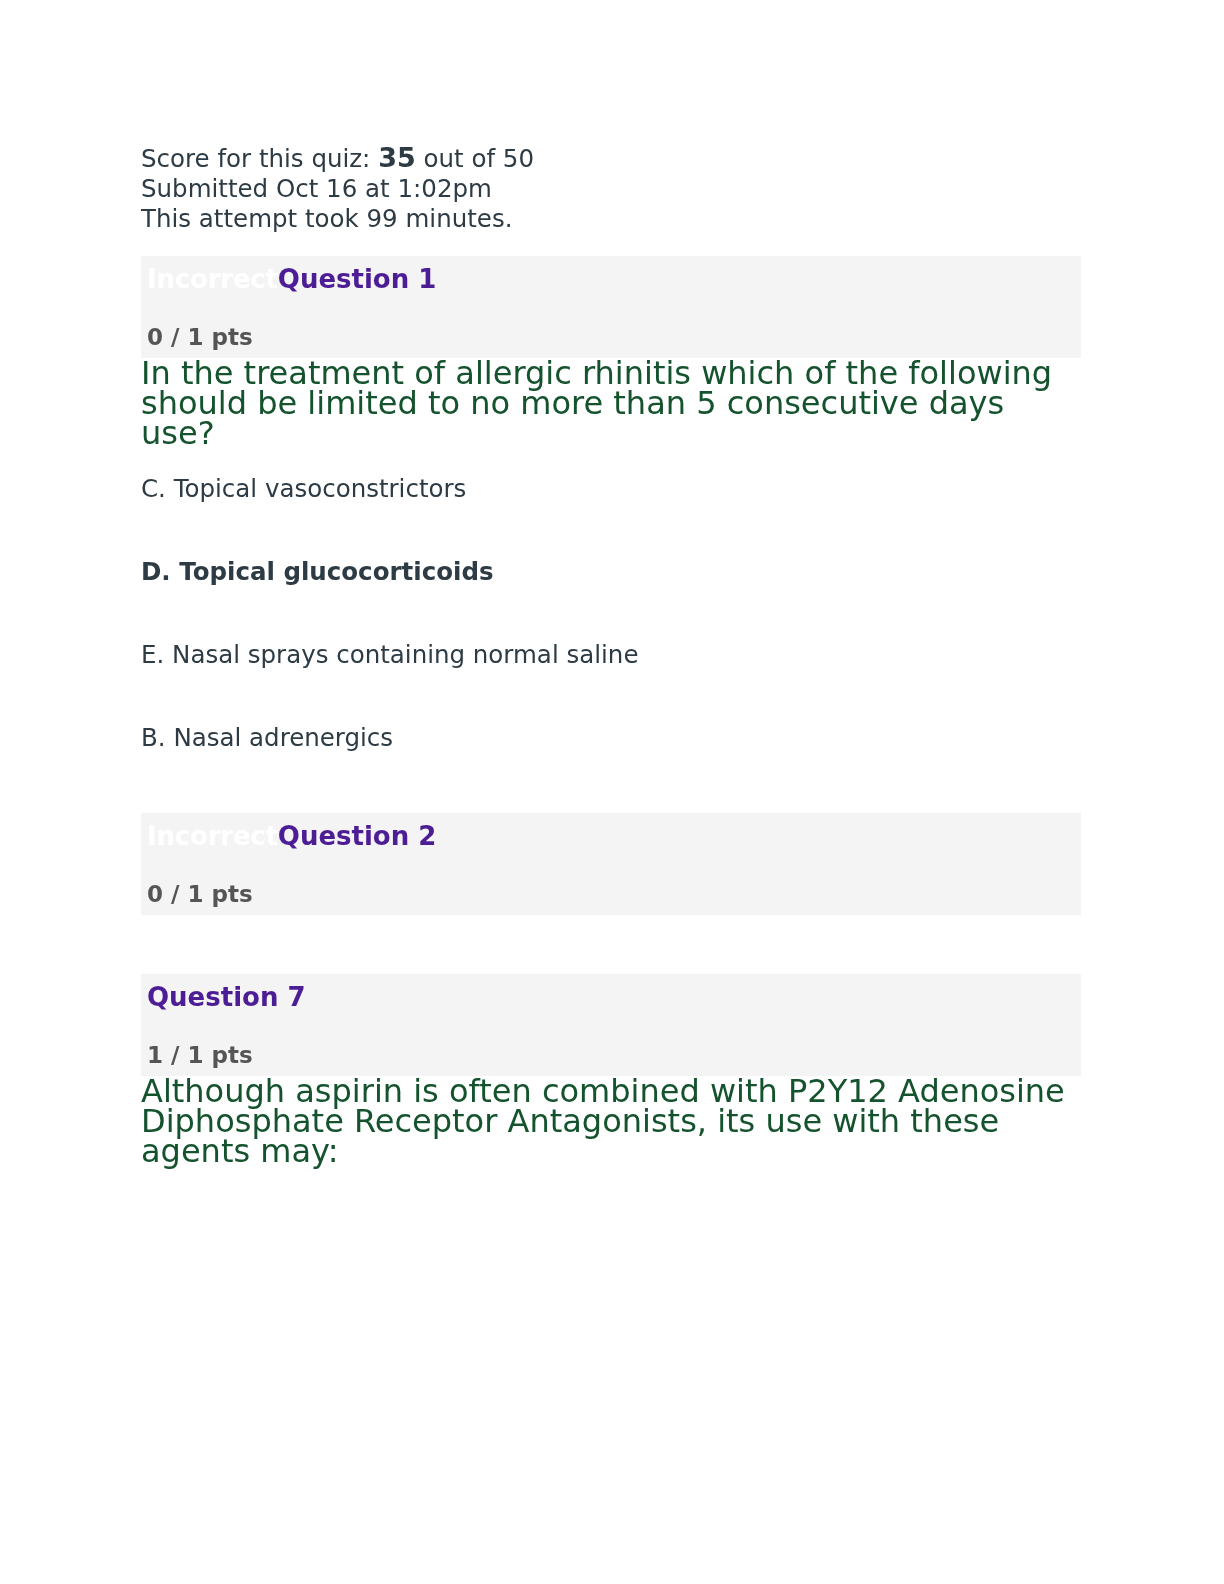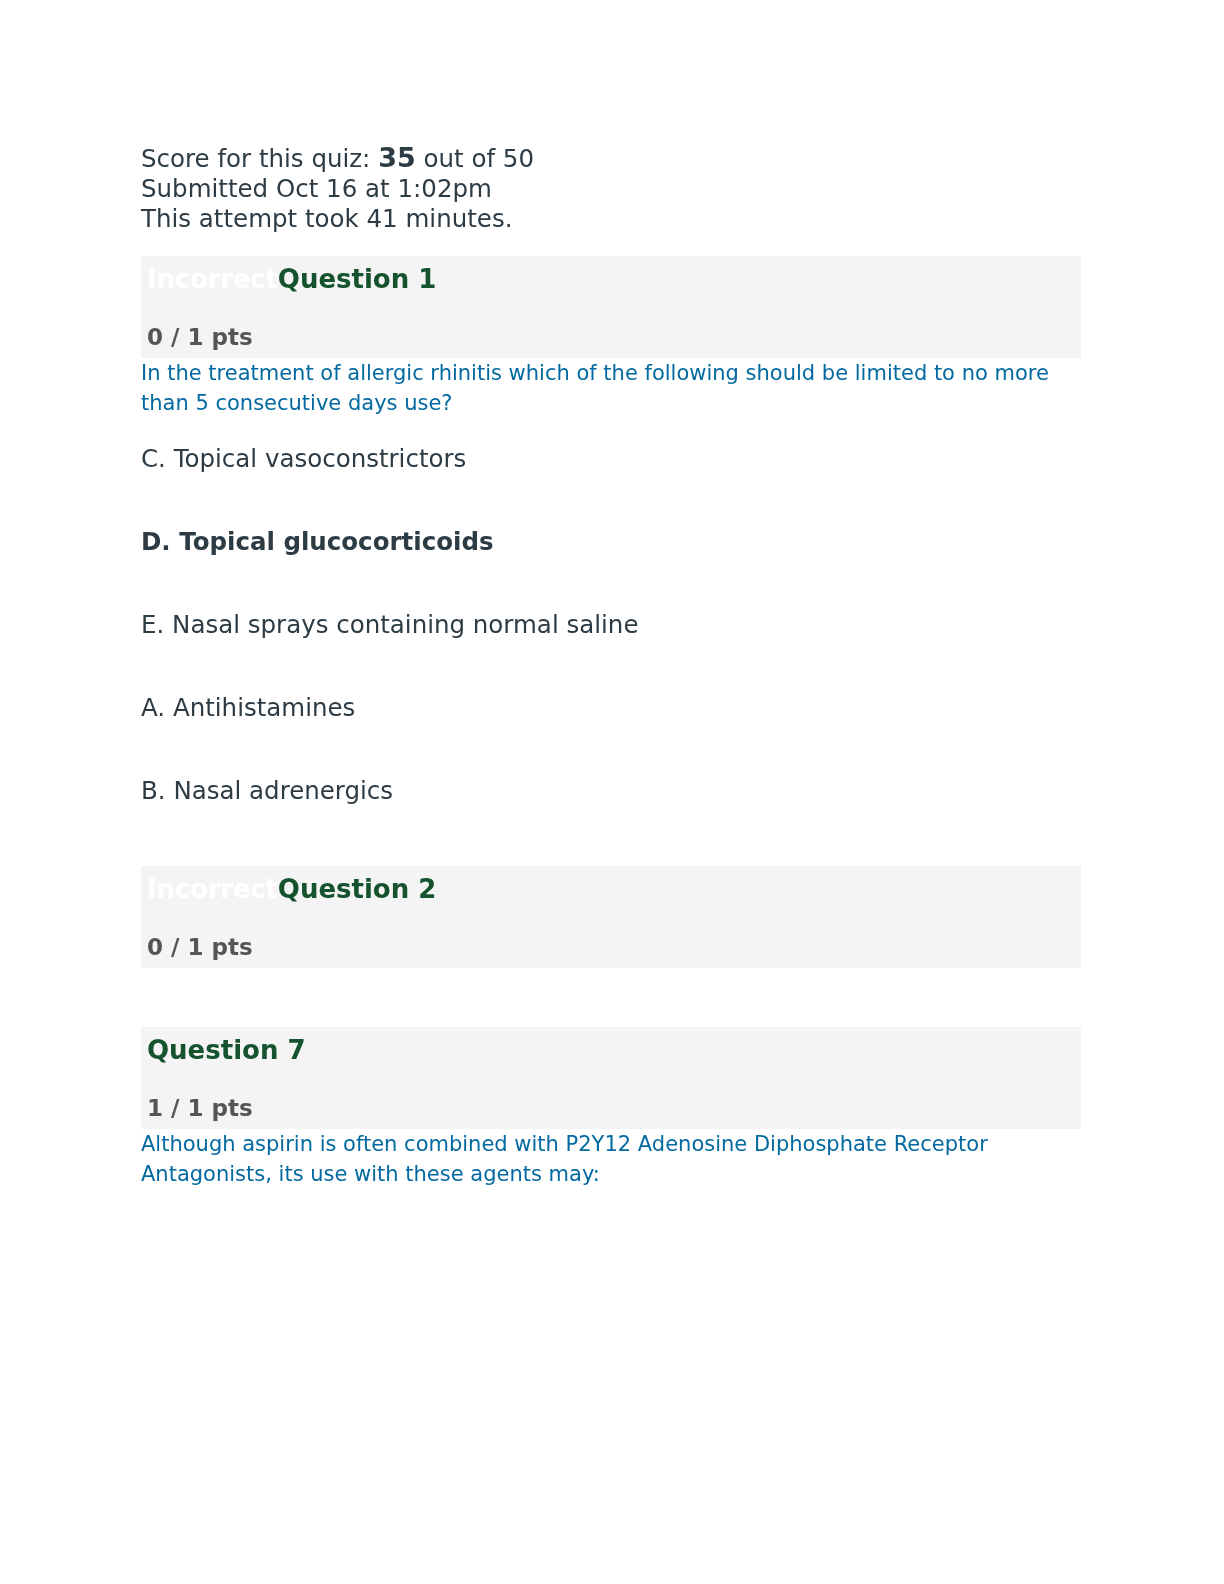--- a/index.html
+++ b/index.html
@@ -57,35 +57,35 @@
   }
   .q-status {
     font-size: 26px;
     font-weight: bold;
     color: #ffffff;
     letter-spacing: -0.2px;
   }
   .q-title {
     font-size: 26px;
     font-weight: bold;
-    color: #14532d;
+    color: #4c1d95;
   }
   .q-points {
     font-size: 23px;
     font-weight: bold;
     color: #555555;
     line-height: 30px;
     padding-bottom: 2px;
     margin-top: 26px;
   }
 
   .q-body {
-    font-size: 21px;
+    font-size: 32px;
     line-height: 30px;
-    color: #0369a1;
+    color: #14532d;
     width: 930px;
     margin-top: 0;
   }
 
   .answers { margin-top: 26px; }
   .answer {
     font-size: 24.5px;
     line-height: 30px;
     color: #2d3b45;
     margin-bottom: 53px;
@@ -98,37 +98,36 @@
 </style>
 </head>
 <body>
 
 <div class="page">
   <div class="content">
 
     <div class="summary">
       <div class="summary-line"><span>Score for this quiz: </span><span class="score-value">35</span><span> out of 50</span></div>
       <div class="summary-line">Submitted Oct 16 at 1:02pm</div>
-      <div class="summary-line">This attempt took 41 minutes.</div>
+      <div class="summary-line">This attempt took 99 minutes.</div>
     </div>
 
     <div class="question">
       <div class="q-header">
         <div class="q-header-top">
           <span class="q-status">Incorrect</span>
           <span class="q-title">Question 1</span>
         </div>
         <div class="q-points">0 / 1 pts</div>
       </div>
       <div class="q-body">In the treatment of allergic rhinitis which of the following should be limited to no more than 5 consecutive days use?</div>
       <div class="answers">
         <div class="answer">C. Topical vasoconstrictors</div>
         <div class="answer correct">D. Topical glucocorticoids</div>
         <div class="answer">E. Nasal sprays containing normal saline</div>
-        <div class="answer">A. Antihistamines</div>
         <div class="answer">B. Nasal adrenergics</div>
       </div>
     </div>
 
     <div class="gap-after-q1"></div>
 
     <div class="question">
       <div class="q-header">
         <div class="q-header-top">
           <span class="q-status">Incorrect</span>

